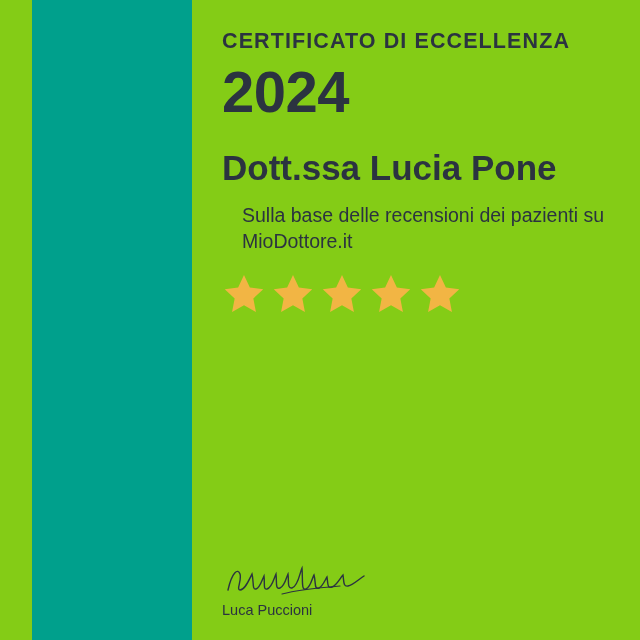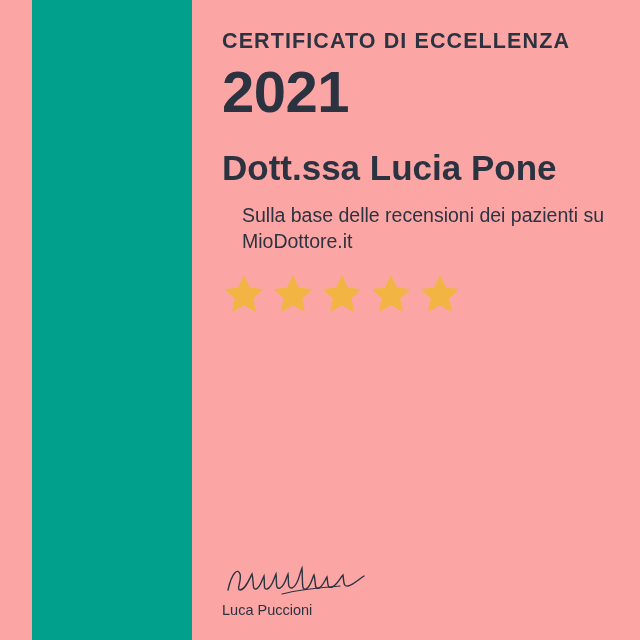--- a/index.html
+++ b/index.html
@@ -10,21 +10,21 @@
   body {
     width: 640px;
     height: 640px;
     font-family: "Liberation Sans", sans-serif;
     overflow: hidden;
   }
   .certificate {
     position: relative;
     width: 640px;
     height: 640px;
-    background: #fca5a5;
+    background: #84cc16;
     box-sizing: border-box;
   }
   .green-bar {
     position: absolute;
     left: 32px;
     top: 0;
     width: 160px;
     height: 640px;
     background: #00a08c;
   }
@@ -102,21 +102,21 @@
 <body>
 
 <div class="certificate">
 
   <div class="green-bar"></div>
 
   <div class="content">
 
     <div class="eyebrow">CERTIFICATO DI ECCELLENZA</div>
 
-    <div class="year">2021</div>
+    <div class="year">2024</div>
 
     <div class="doctor-name">Dott.ssa Lucia Pone</div>
 
     <div class="subtitle">Sulla base delle recensioni dei pazienti su MioDottore.it</div>
 
     <div class="stars">
       <span>
         <svg class="star" viewBox="0 0 24 24" aria-hidden="true">
             <path fill="#f2b544" d="M12 1.6l3.2 6.9 7.3.9-5.4 5 1.4 7.4-6.5-3.7-6.5 3.7 1.4-7.4-5.4-5 7.3-.9z"></path>
           </svg>

